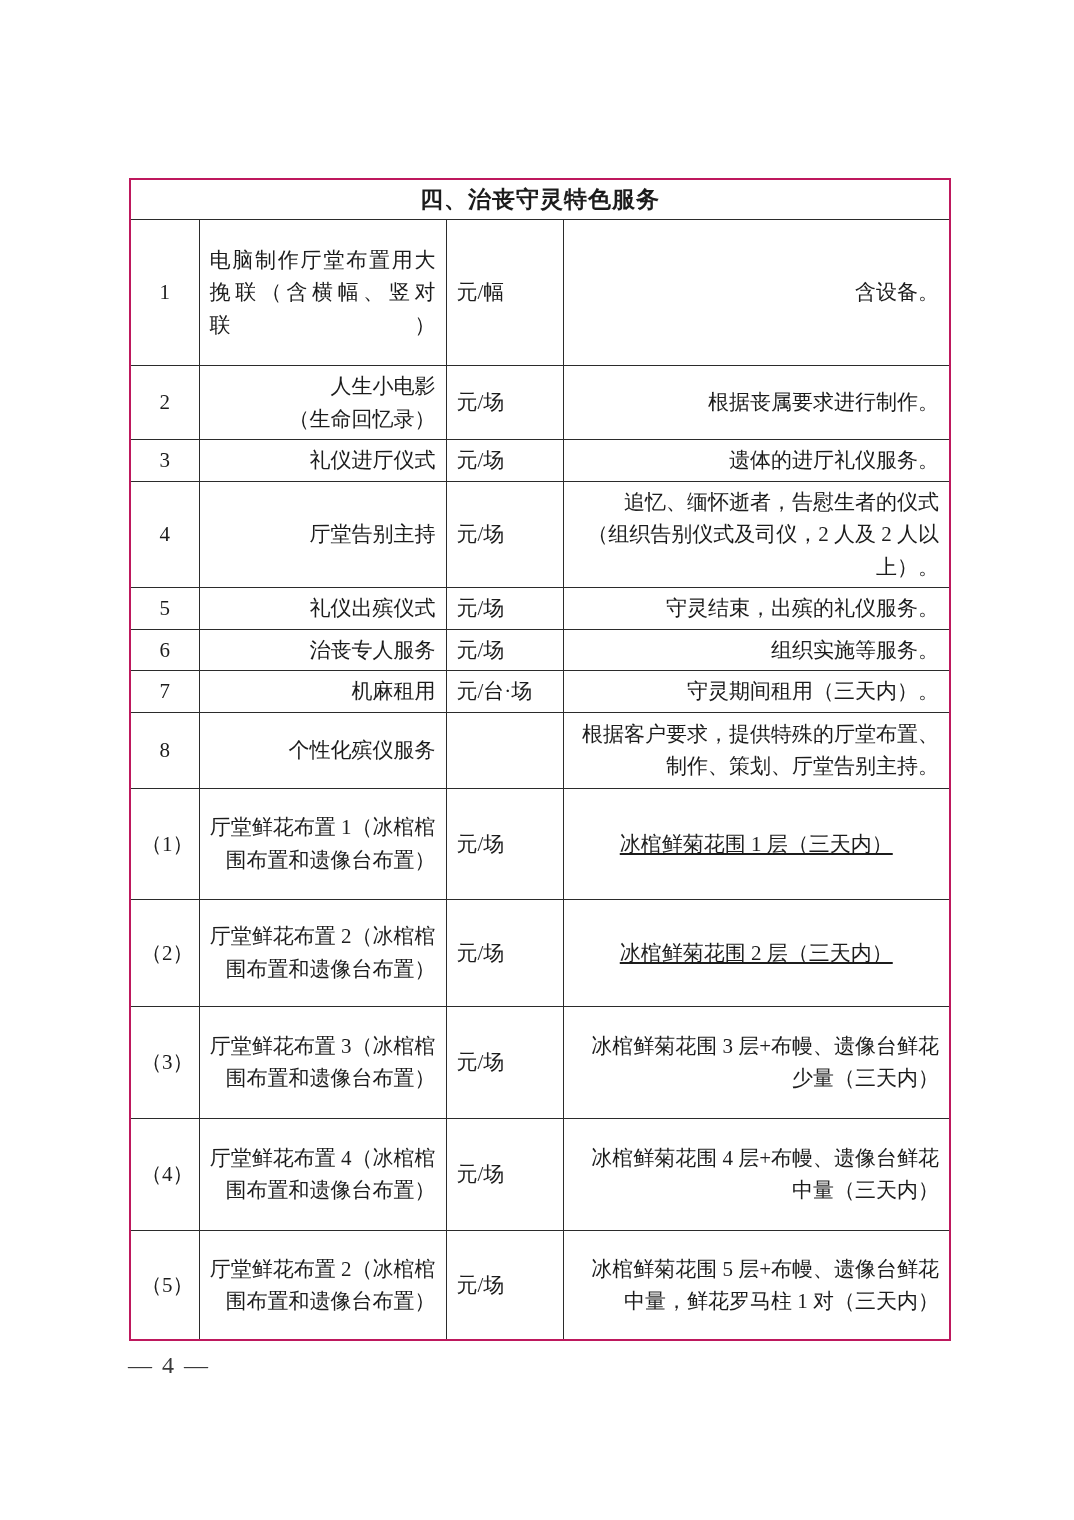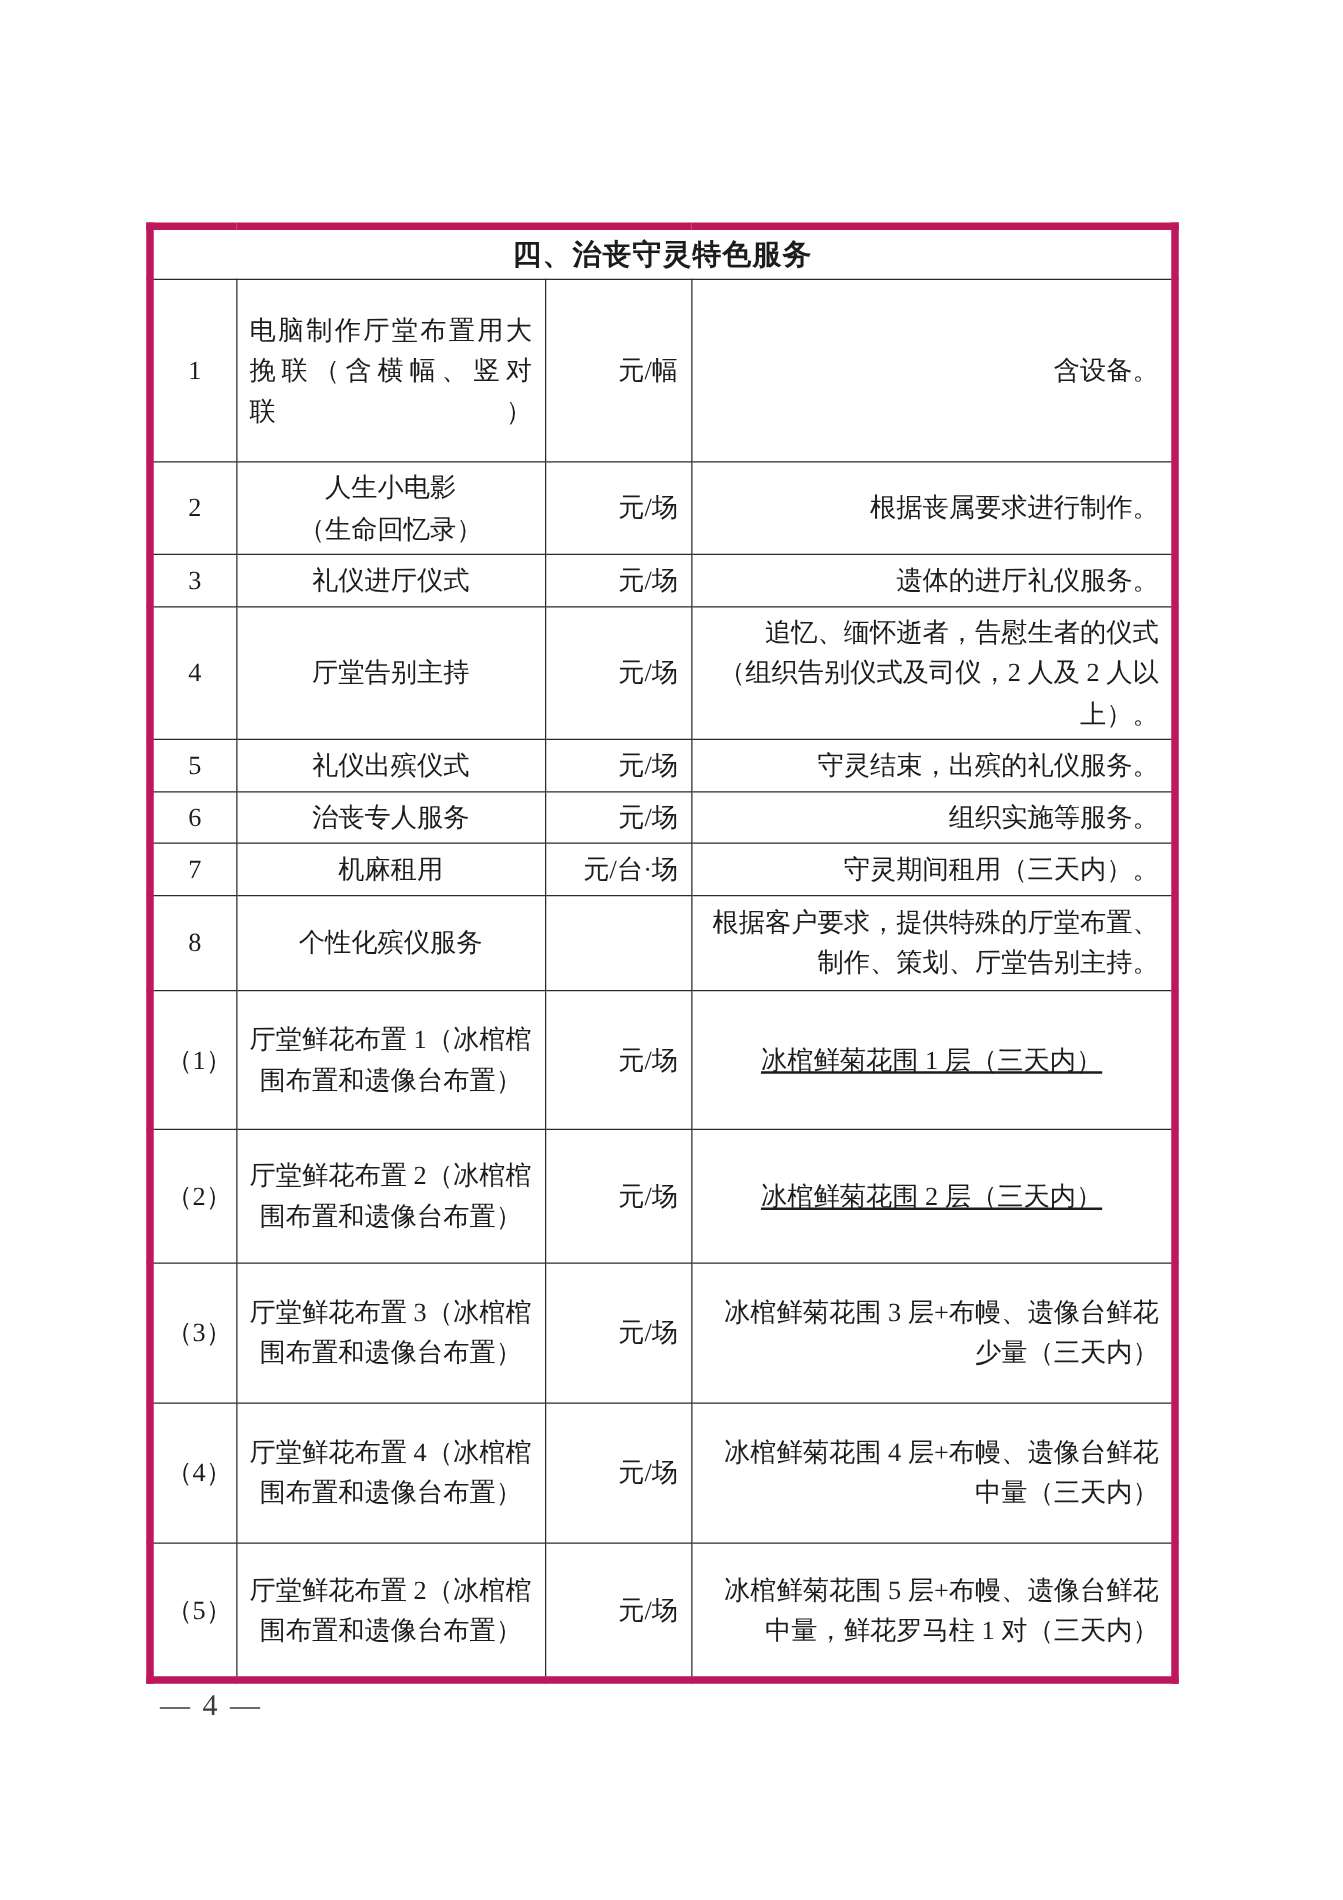--- a/index.html
+++ b/index.html
@@ -11,26 +11,26 @@
     position: relative;
     width: 1074px;
     height: 1520px;
     background: #ffffff;
     font-family: "Liberation Serif", "DejaVu Serif", serif;
     color: #1c1c1c;
     overflow: hidden;
   }
   table.svc {
     position: absolute;
-    left: 117px;
+    left: 129px;
     top: 178px;
     width: 820px;
     border-collapse: collapse;
     table-layout: fixed;
-    border: 6px solid #be185d;
+    border: 2px solid #be185d;
   }
   table.svc col.c1 { width: 69px; }
   table.svc col.c2 { width: 247px; }
   table.svc col.c3 { width: 117px; }
   table.svc col.c4 { width: 387px; }
   table.svc th {
     border: 1px solid #2b2b2b;
     height: 37px;
     font-family: "Liberation Sans", "DejaVu Sans", sans-serif;
     font-weight: bold;
@@ -46,32 +46,32 @@
     vertical-align: middle;
     padding: 4px 10px;
     overflow: hidden;
   }
   td.c-no {
     text-align: center;
     padding: 4px 2px;
     font-size: 20px;
   }
   td.c-name {
-    text-align: center;
+    text-align: right;
     white-space: pre-line;
     font-size: 20px;
     padding: 4px 6px;
   }
   td.c-name.just {
     text-align: justify;
     text-align-last: justify;
     margin-left: 40px;
   }
   td.c-unit {
-    text-align: right;
+    text-align: left;
     margin-left: 48px;
   }
   td.c-desc {
     text-align: right;
     white-space: pre-line;
     padding: 4px 8px 4px 12px;
   }
   td.c-desc.ctr {
     text-align: center;
     text-decoration: underline;

